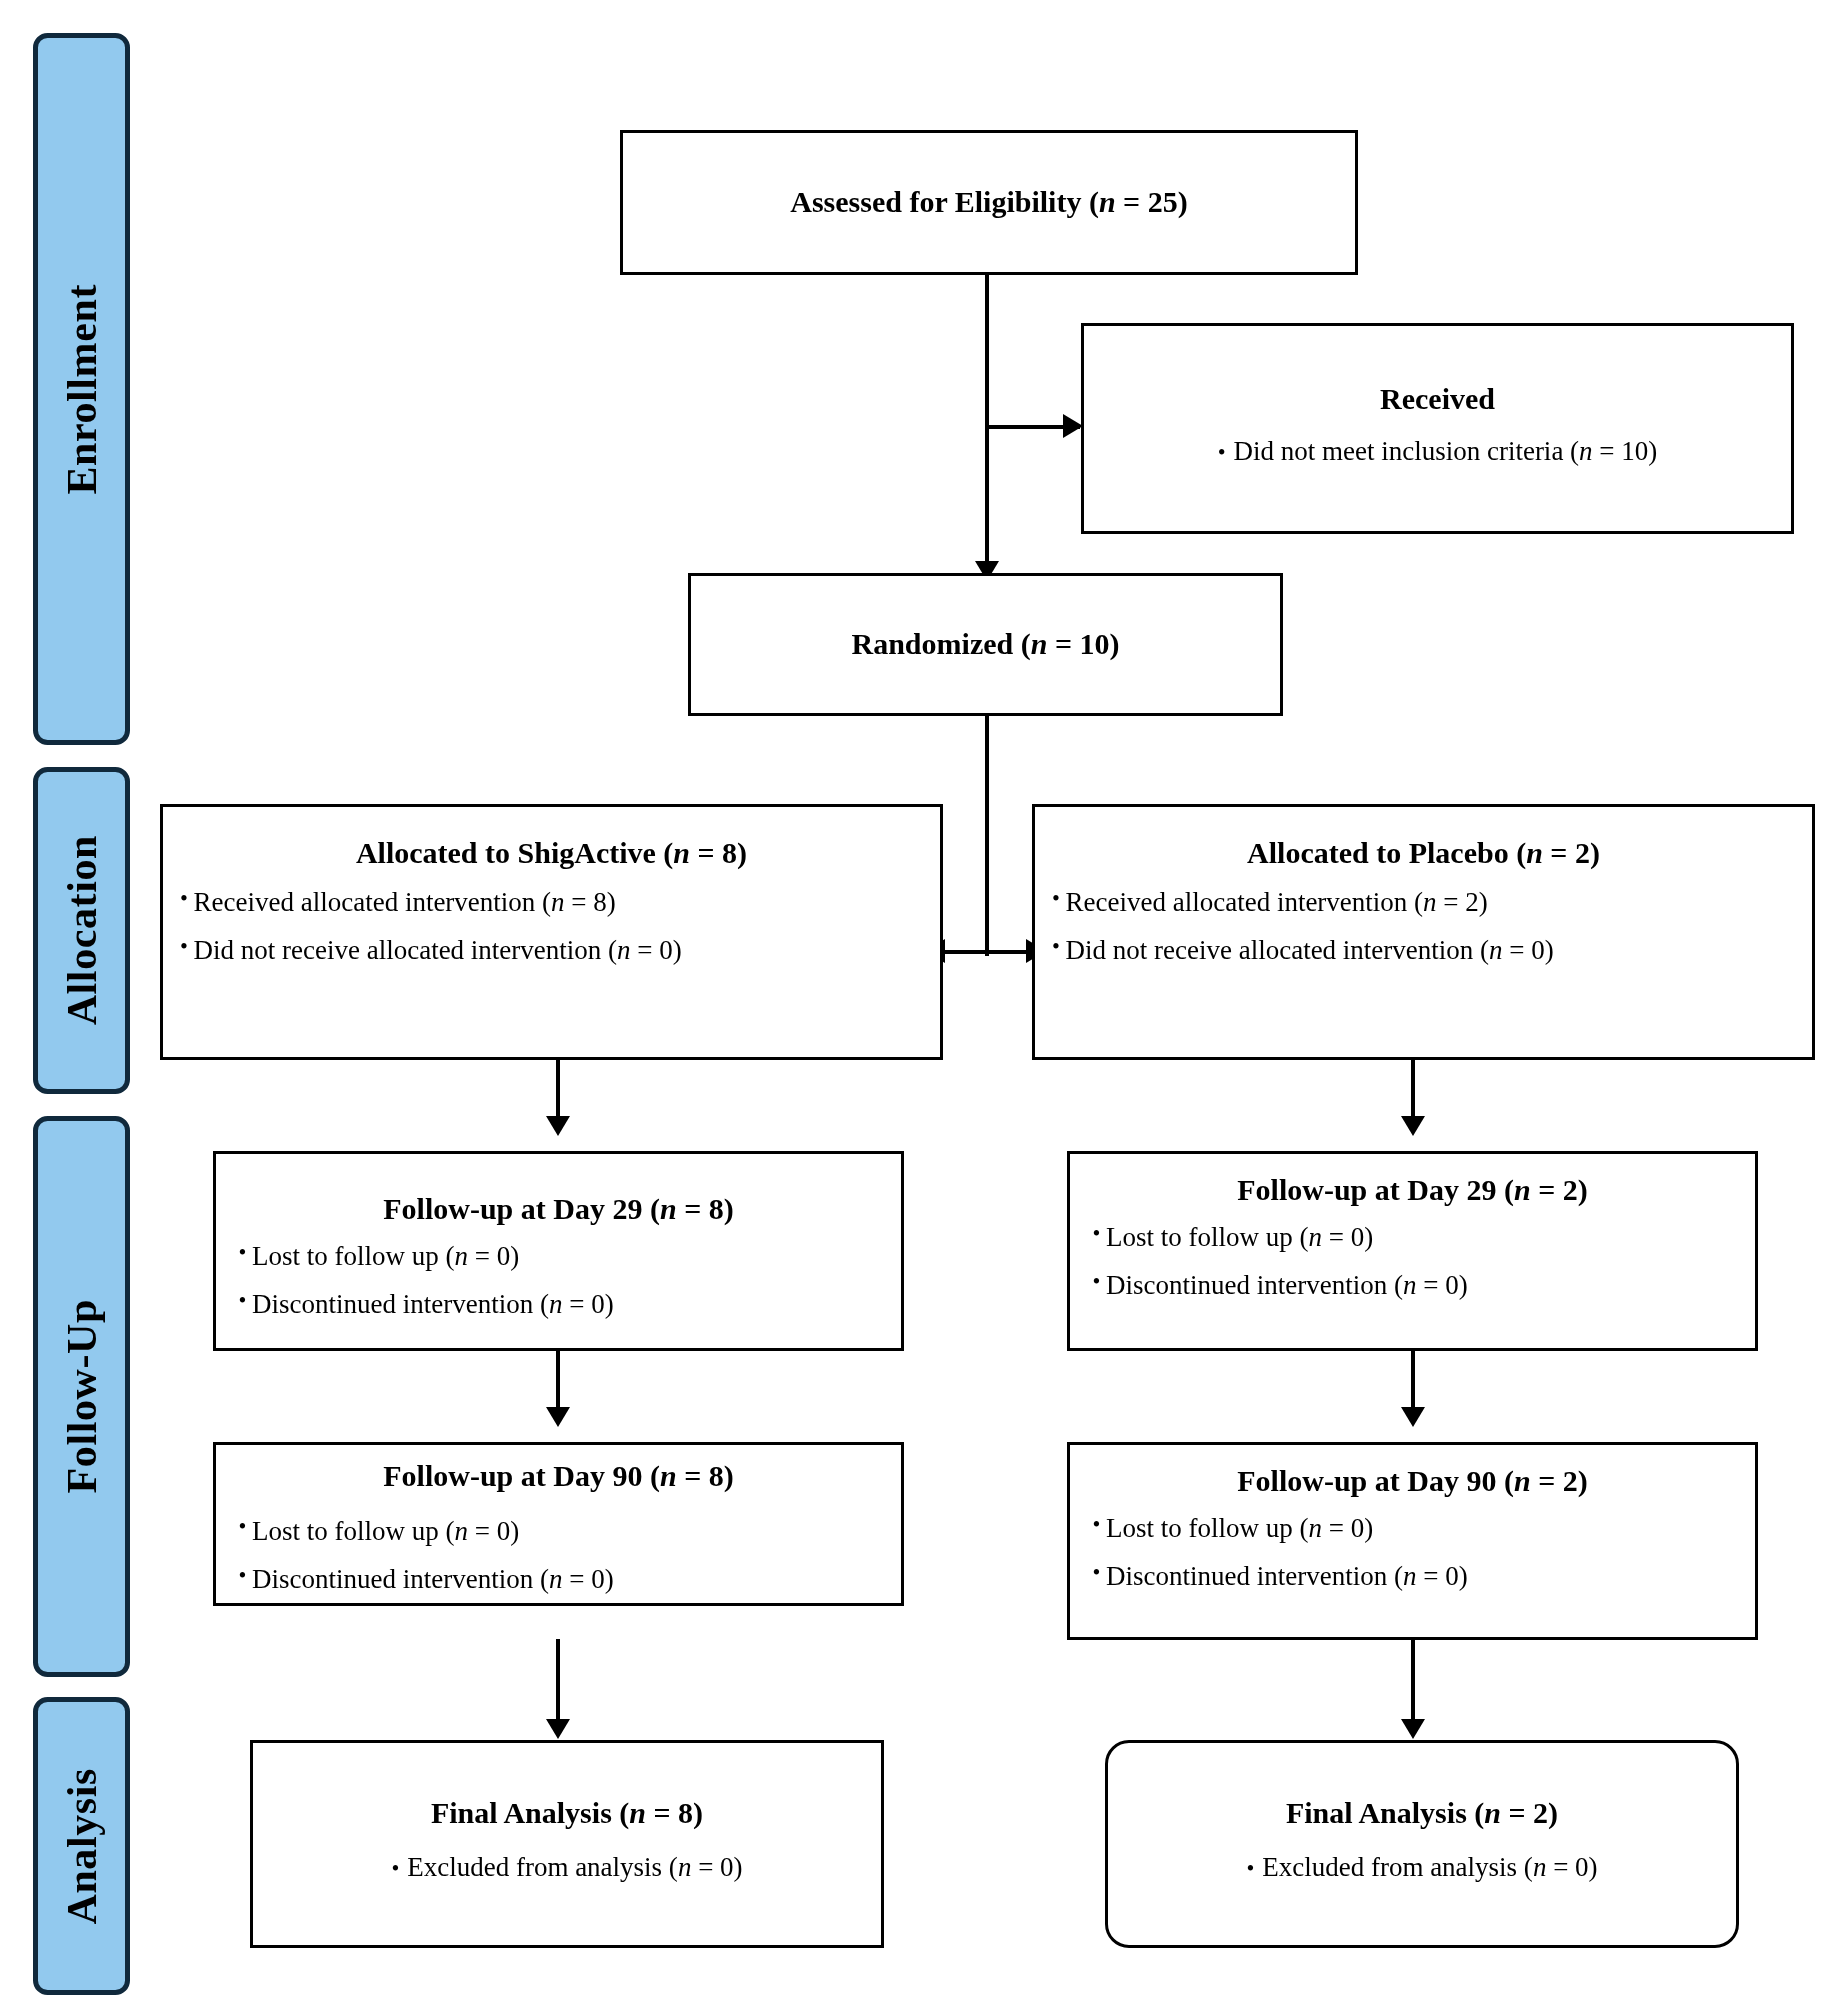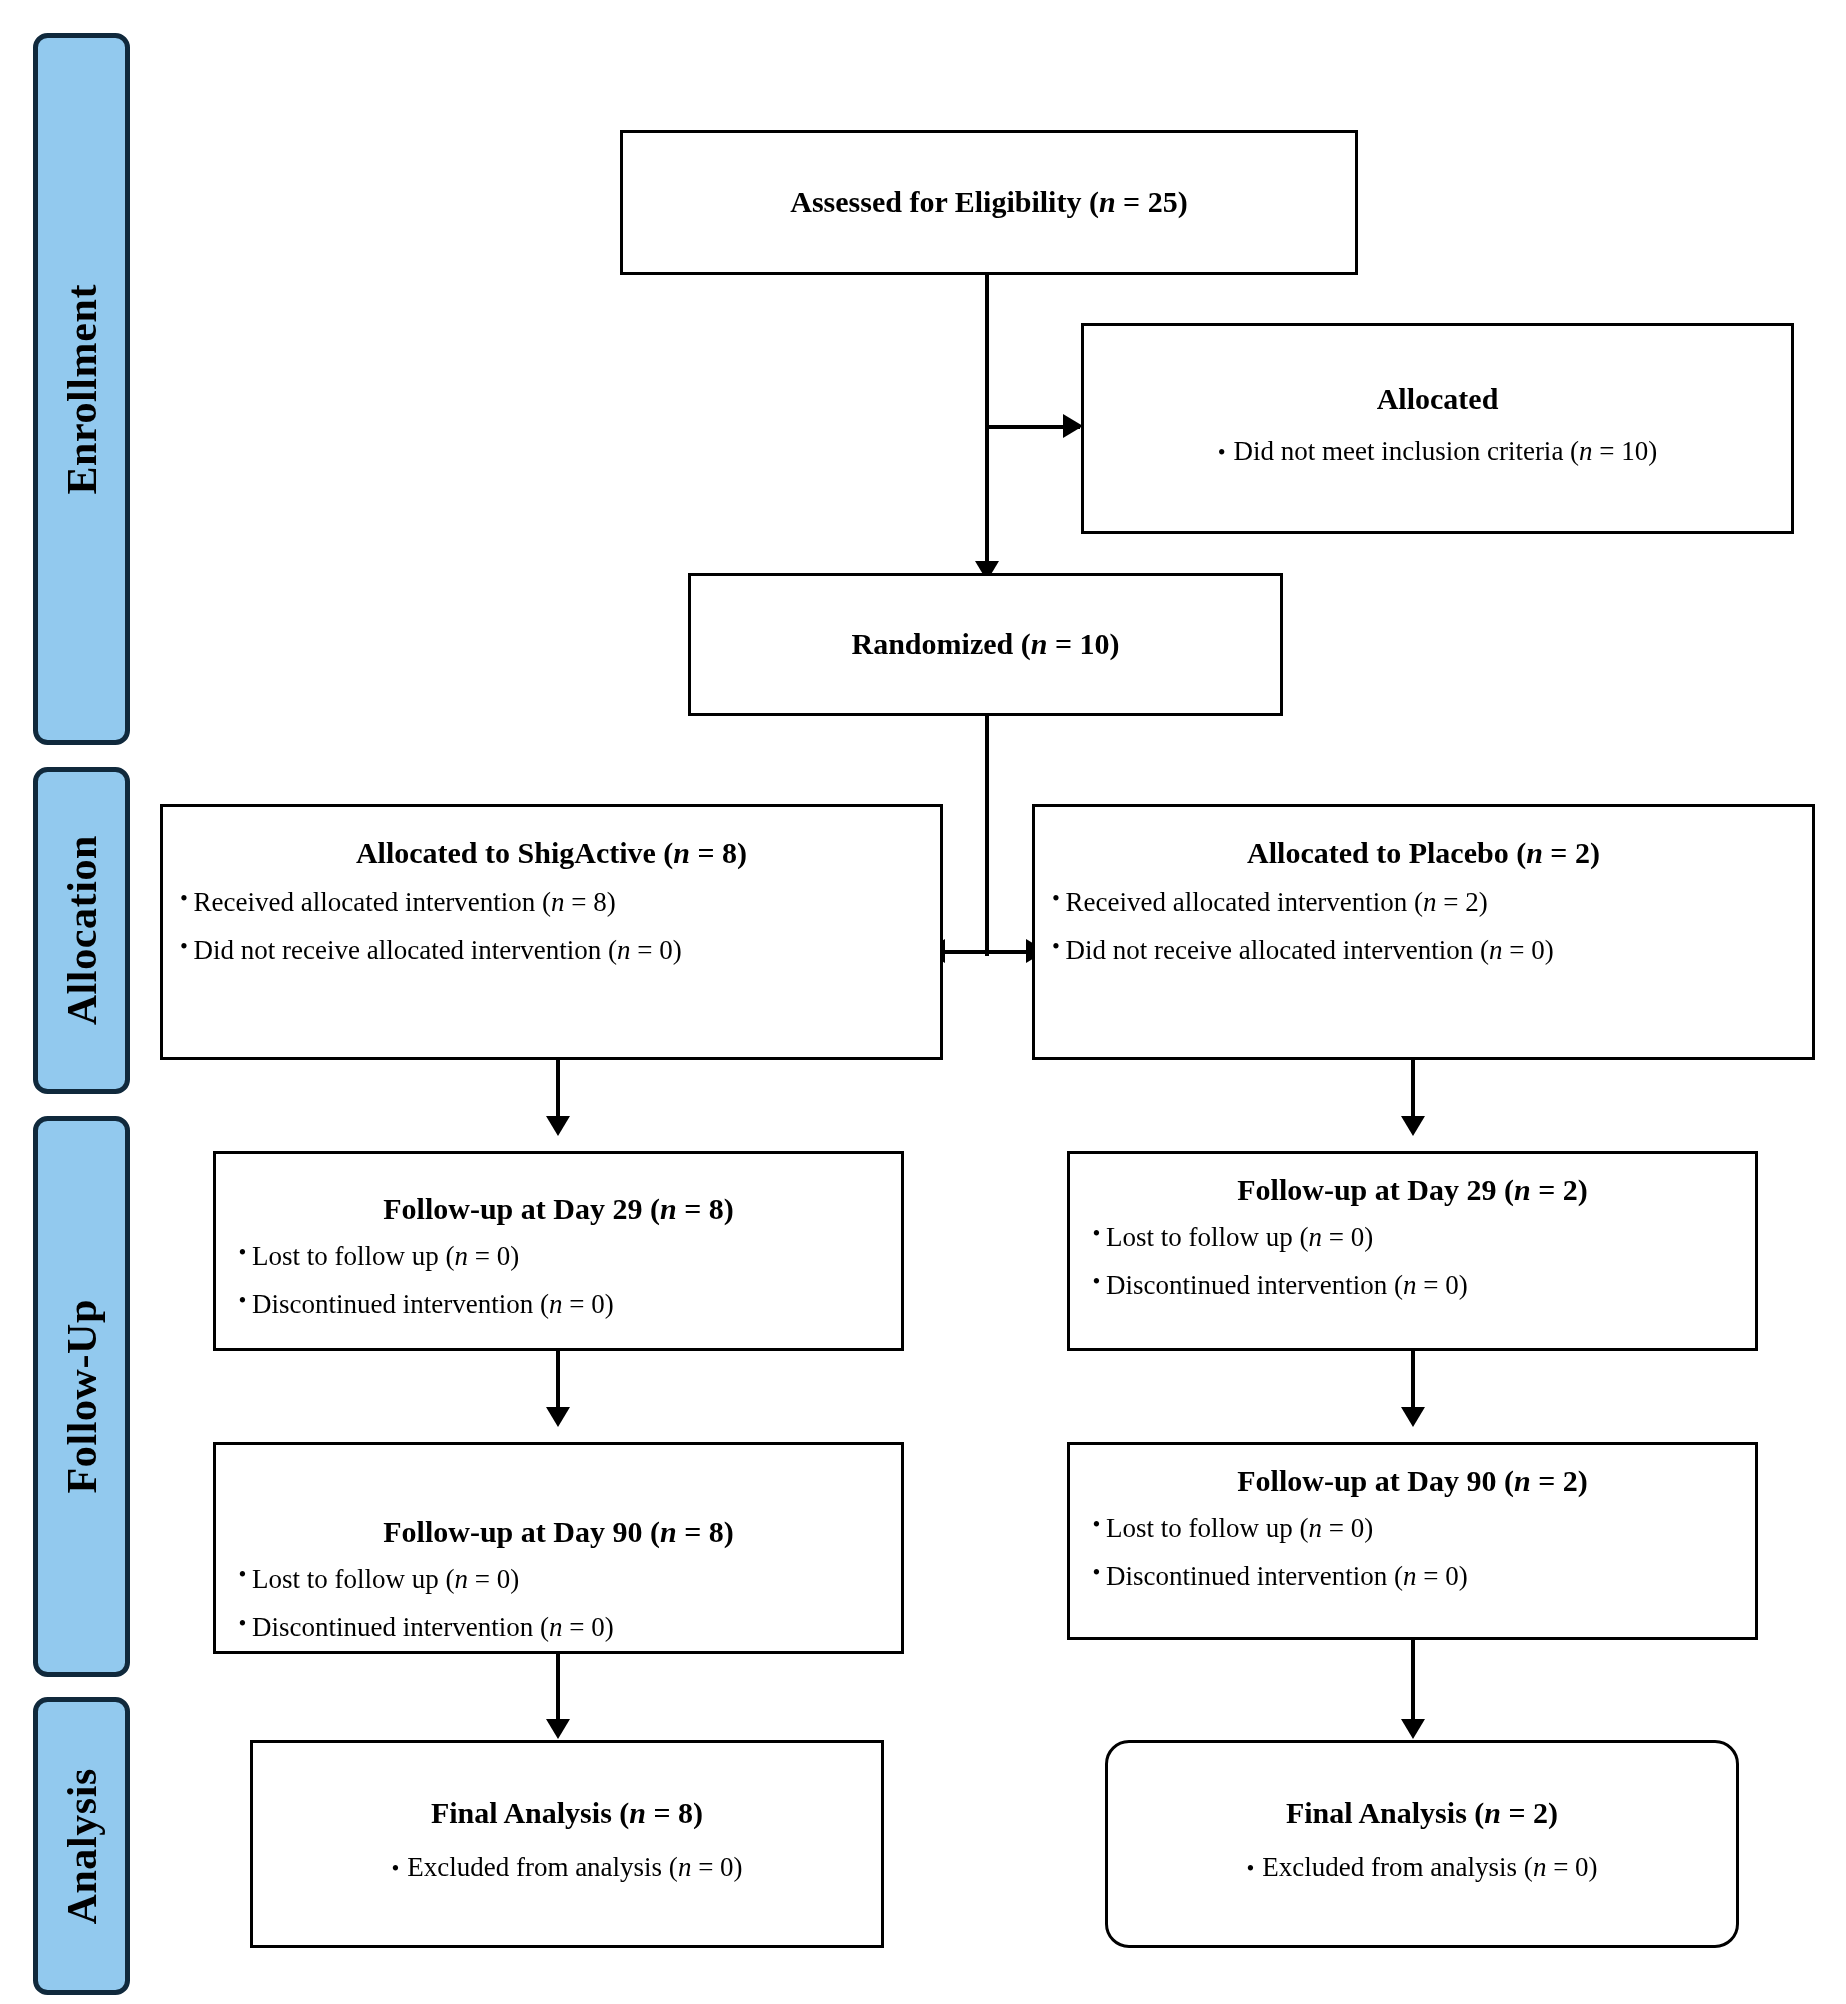--- a/index.html
+++ b/index.html
@@ -171,21 +171,21 @@
   <div class="arrow-down" style="left:1401px; top:1407px;"></div>
 
   <div class="vline" style="left:1411px; top:1639px; height:93px;"></div>
   <div class="arrow-down" style="left:1401px; top:1719px;"></div>
 
   <div class="flow-box" style="left:620px; top:130px; width:738px; height:145px; justify-content:center;">
     <div class="box-title"><span>Assessed for Eligibility  (</span><span class="ital">n</span><span> = 25)</span></div>
   </div>
 
   <div class="flow-box" style="left:1081px; top:323px; width:713px; height:211px; justify-content:center;">
-    <div class="box-title">Allocated</div>
+    <div class="box-title">Received</div>
     <ul class="box-bullets centered" style="margin-top:10px;">
       <li><span>Did not meet  inclusion criteria  (</span><span class="ital">n</span><span> = 10)</span></li>
     </ul>
   </div>
 
   <div class="flow-box" style="left:688px; top:573px; width:595px; height:143px; justify-content:center;">
     <div class="box-title"><span>Randomized  (</span><span class="ital">n</span><span> = 10)</span></div>
   </div>
 
   <div class="flow-box" style="left:160px; top:804px; width:783px; height:256px; justify-content:flex-start; padding-top:29px;">
@@ -213,21 +213,21 @@
   </div>
 
   <div class="flow-box" style="left:1067px; top:1151px; width:691px; height:200px; justify-content:flex-start; padding-top:19px;">
     <div class="box-title"><span>Follow-up  at Day 29 (</span><span class="ital">n</span><span> = 2)</span></div>
     <ul class="box-bullets" style="margin-top:5.6px; padding-left:19px;">
       <li><span>Lost to follow up (</span><span class="ital">n</span><span> = 0)</span></li>
       <li><span>Discontinued intervention (</span><span class="ital">n</span><span> = 0)</span></li>
     </ul>
   </div>
 
-  <div class="flow-box" style="left:213px; top:1442px; width:691px; height:212px; justify-content:flex-end; padding-top:21px;">
+  <div class="flow-box" style="left:213px; top:1442px; width:691px; height:164px; justify-content:space-between; padding-top:14px;">
     <div class="box-title"><span>Follow-up  at Day 90 (</span><span class="ital">n</span><span> = 8)</span></div>
     <ul class="box-bullets" style="margin-top:5.6px; padding-left:19px;">
       <li><span>Lost to follow up (</span><span class="ital">n</span><span> = 0)</span></li>
       <li><span>Discontinued intervention (</span><span class="ital">n</span><span> = 0)</span></li>
     </ul>
   </div>
 
   <div class="flow-box" style="left:1067px; top:1442px; width:691px; height:198px; justify-content:flex-start; padding-top:19px;">
     <div class="box-title"><span>Follow-up  at Day 90 (</span><span class="ital">n</span><span> = 2)</span></div>
     <ul class="box-bullets" style="margin-top:5.6px; padding-left:19px;">

